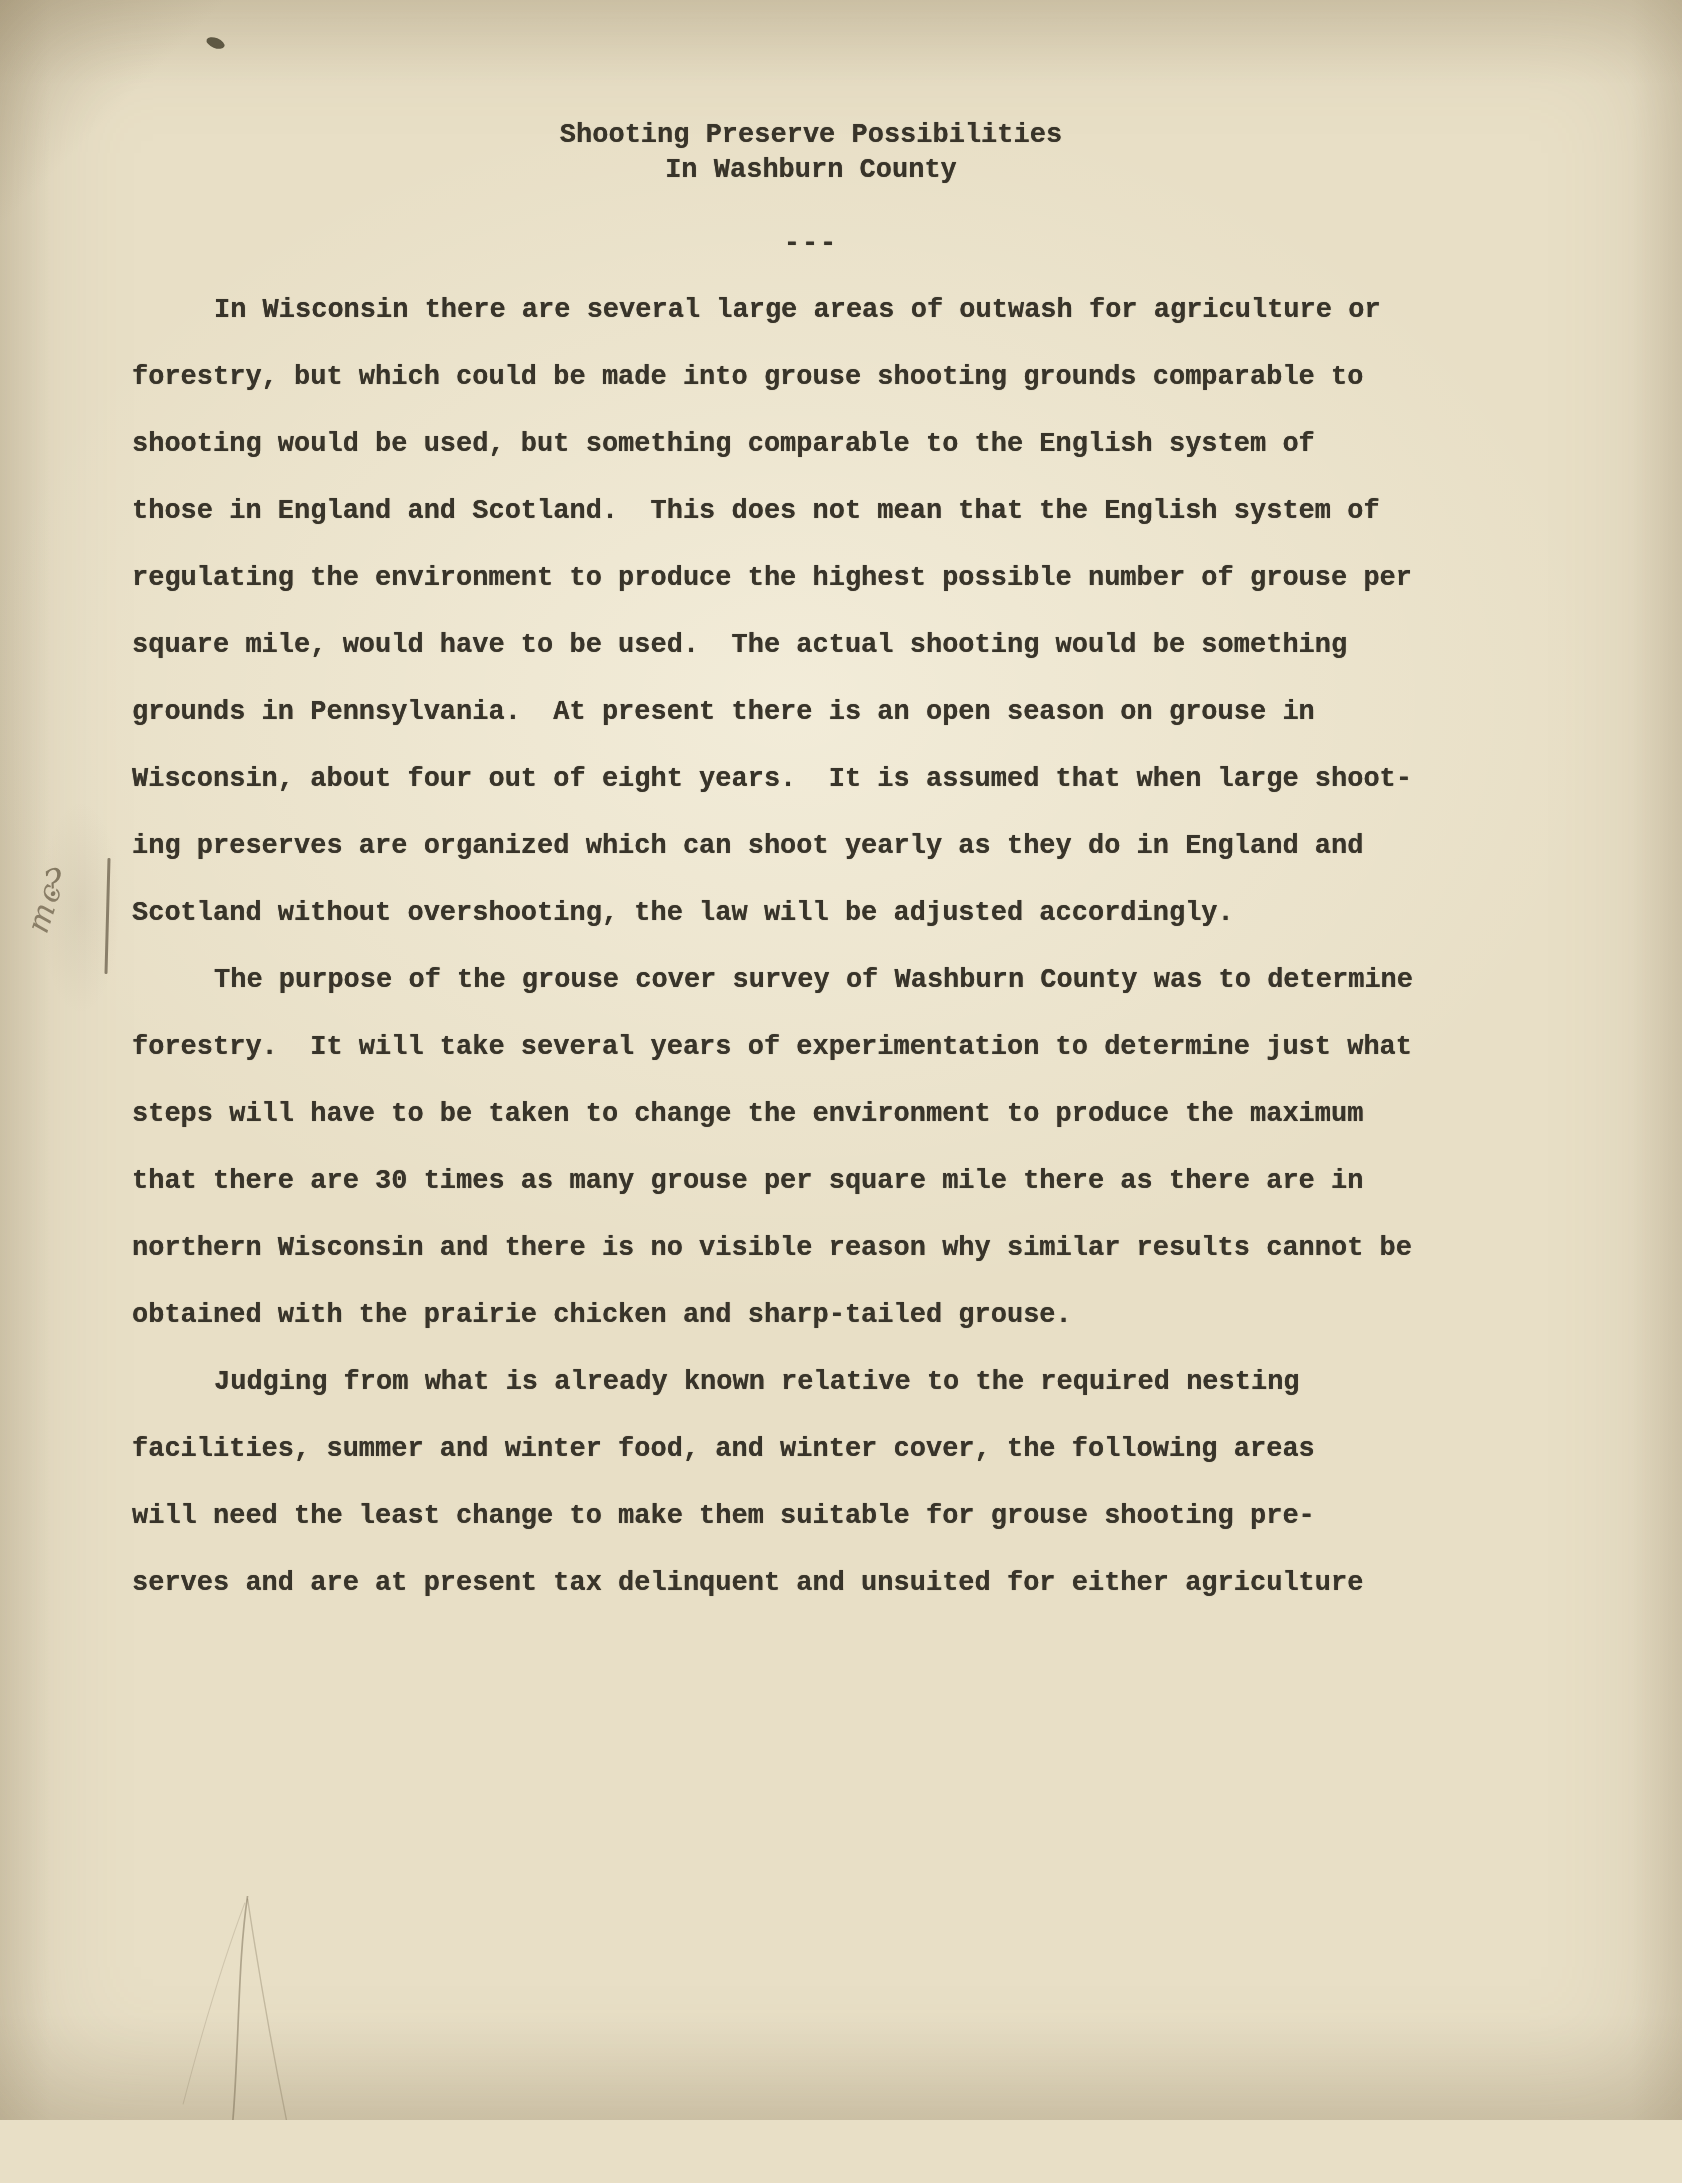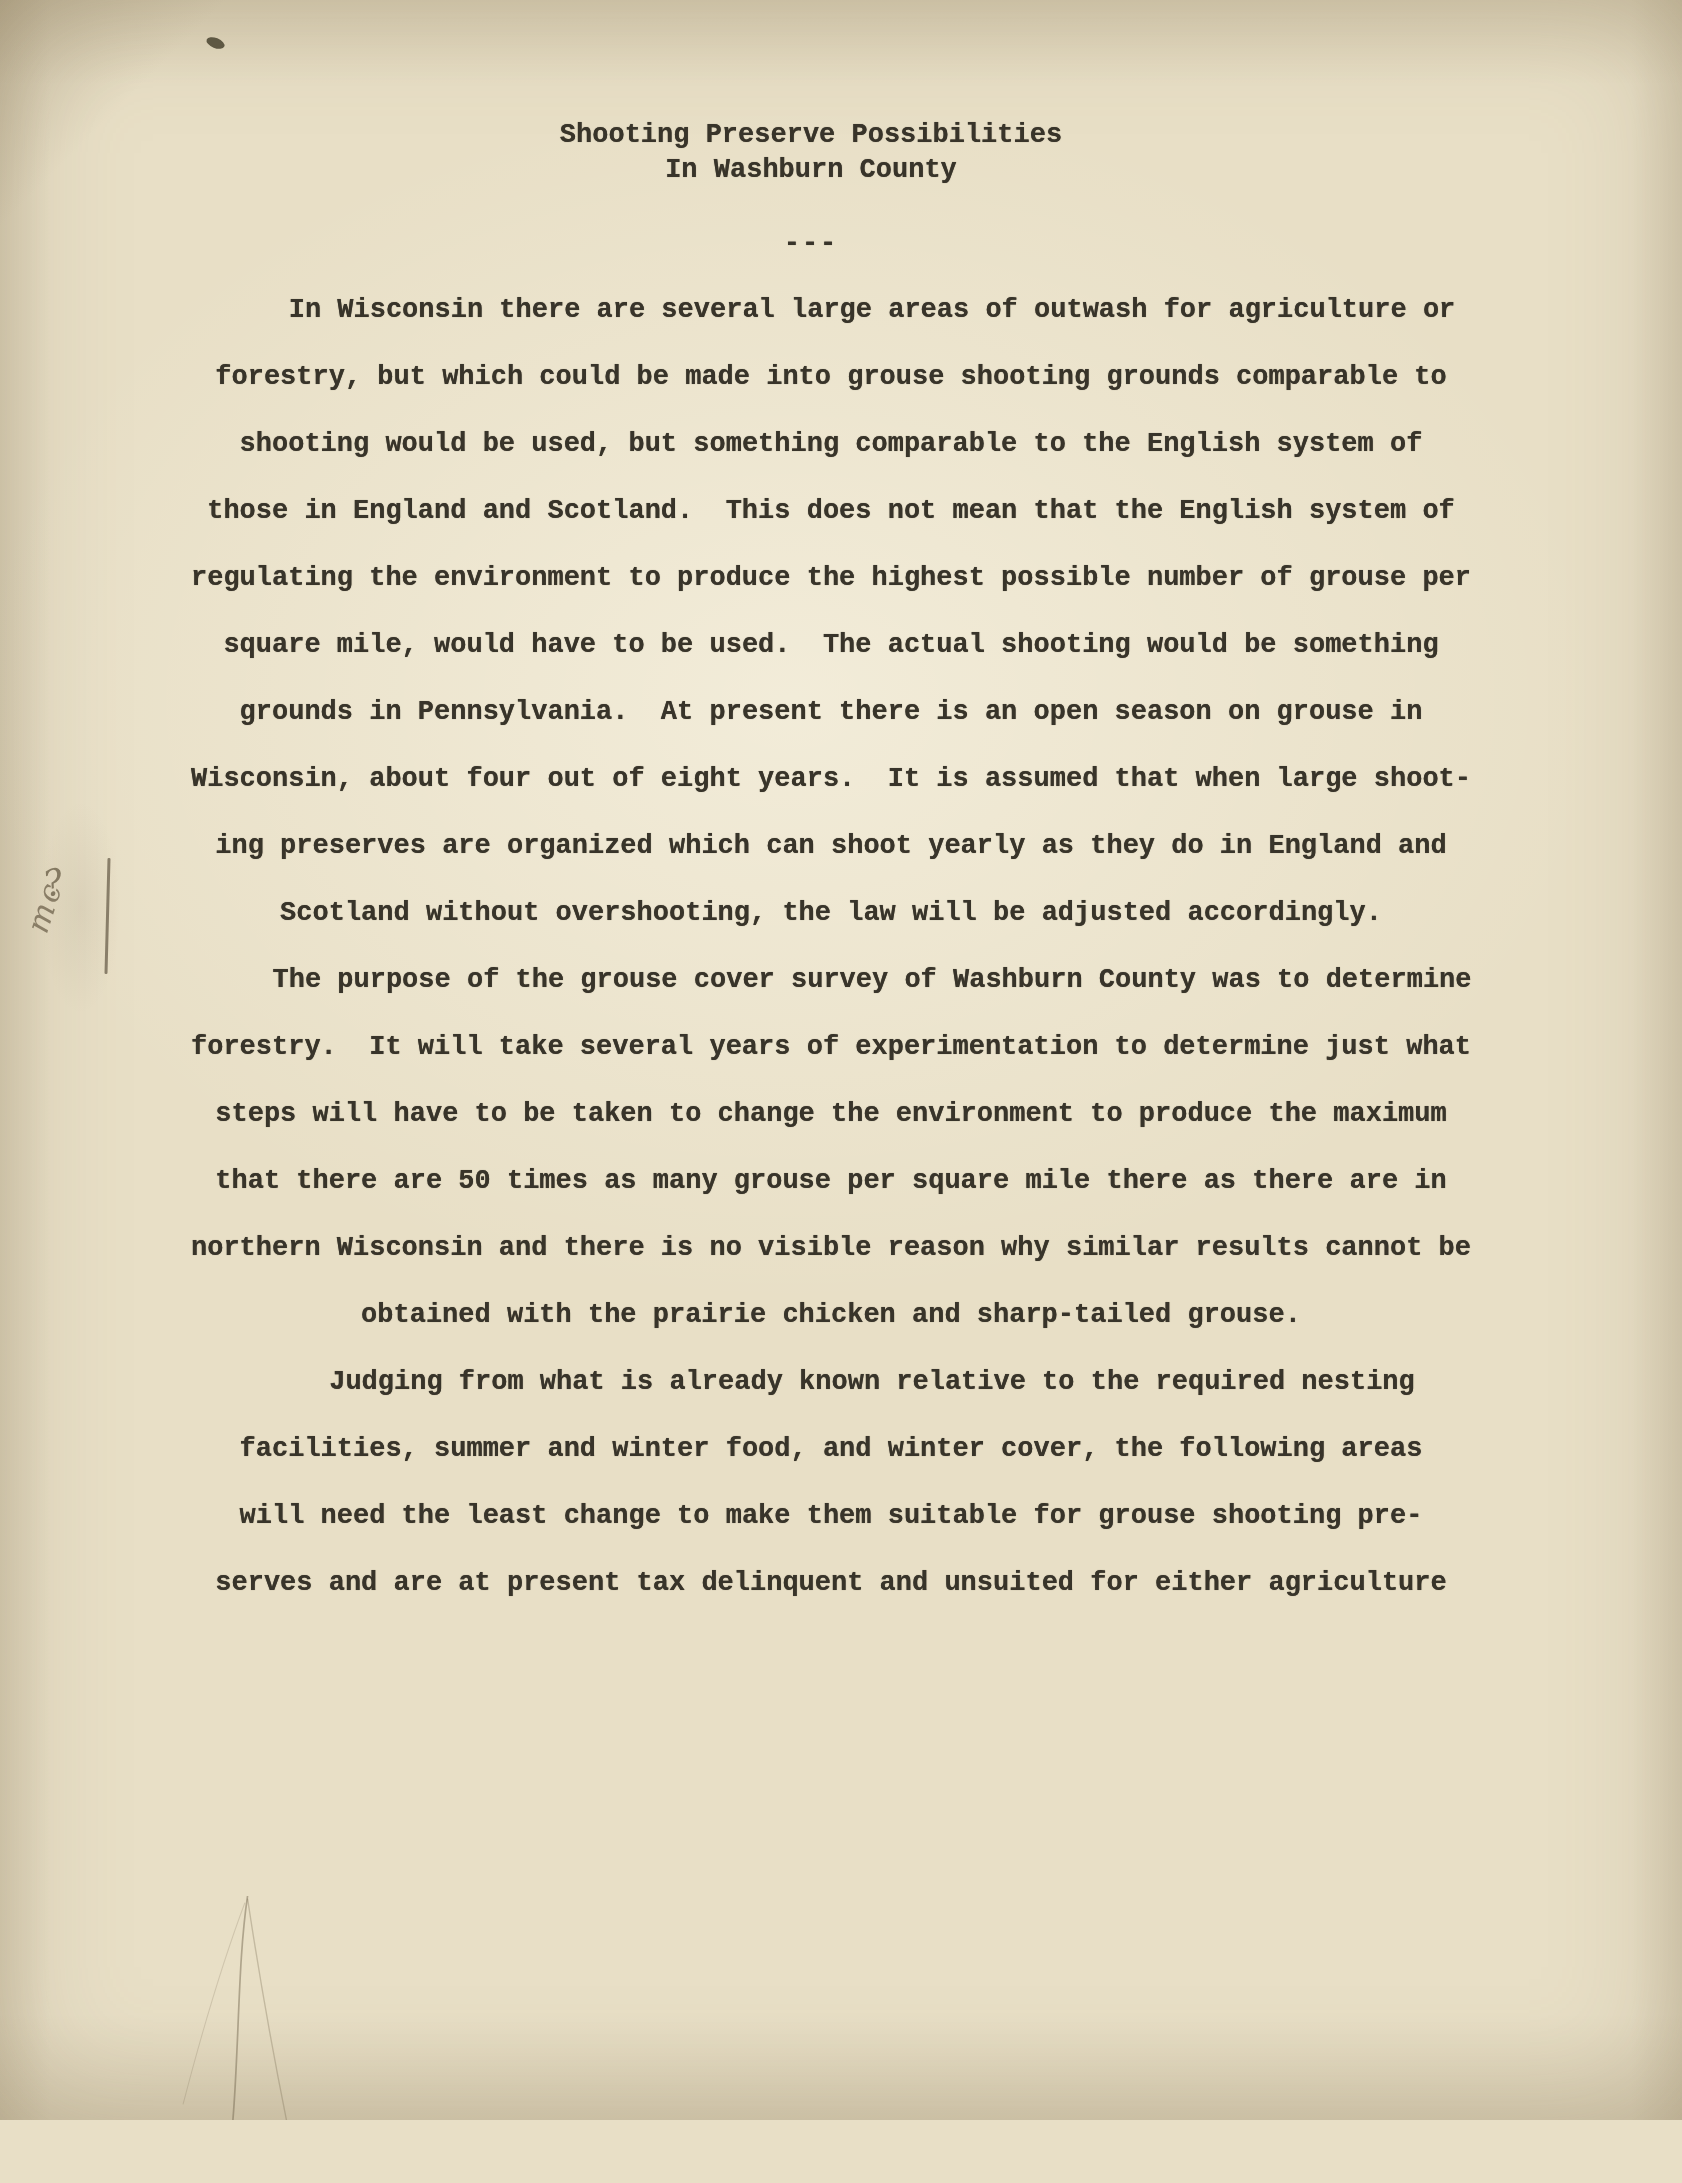--- a/index.html
+++ b/index.html
@@ -45,21 +45,20 @@
     position: absolute;
     top: 277px;
     left: 132px;
     width: 1398px;
     font-size: 27px;
   }
   .typed-line {
     height: 67px;
     line-height: 67px;
     white-space: pre;
-    text-align: center;
   }
   .indent { text-indent: 82px; }
 
   
   .margin-pencil-line {
     position: absolute;
     left: 106px;
     top: 858px;
     width: 2.7px;
     height: 116px;
@@ -137,21 +136,21 @@
       <div class="typed-line">grounds in Pennsylvania.  At present there is an open season on grouse in</div>
       <div class="typed-line">Wisconsin, about four out of eight years.  It is assumed that when large shoot-</div>
       <div class="typed-line">ing preserves are organized which can shoot yearly as they do in England and</div>
       <div class="typed-line">Scotland without overshooting, the law will be adjusted accordingly.</div>
     </div>
 
     <div>
       <div class="typed-line indent">The purpose of the grouse cover survey of Washburn County was to determine</div>
       <div class="typed-line">forestry.  It will take several years of experimentation to determine just what</div>
       <div class="typed-line">steps will have to be taken to change the environment to produce the maximum</div>
-      <div class="typed-line">that there are 50 times as many grouse per square mile there as there are in</div>
+      <div class="typed-line">that there are 30 times as many grouse per square mile there as there are in</div>
       <div class="typed-line">northern Wisconsin and there is no visible reason why similar results cannot be</div>
       <div class="typed-line">obtained with the prairie chicken and sharp-tailed grouse.</div>
     </div>
 
     <div>
       <div class="typed-line indent">Judging from what is already known relative to the required nesting</div>
       <div class="typed-line">facilities, summer and winter food, and winter cover, the following areas</div>
       <div class="typed-line">will need the least change to make them suitable for grouse shooting pre-</div>
       <div class="typed-line">serves and are at present tax delinquent and unsuited for either agriculture</div>
     </div>

